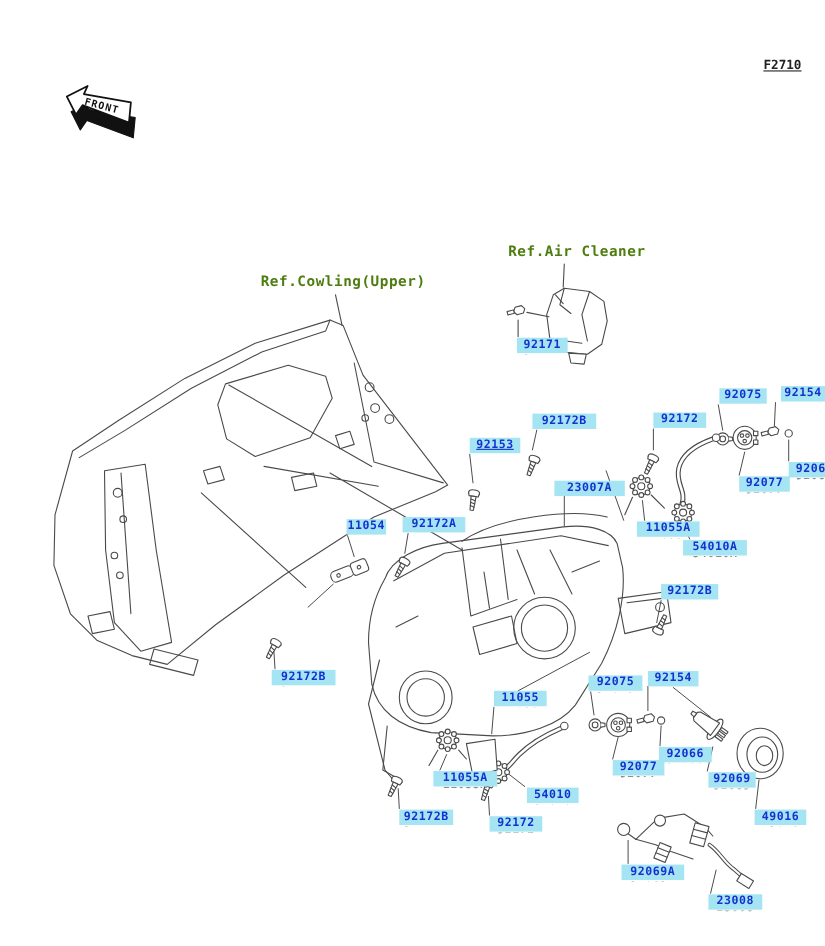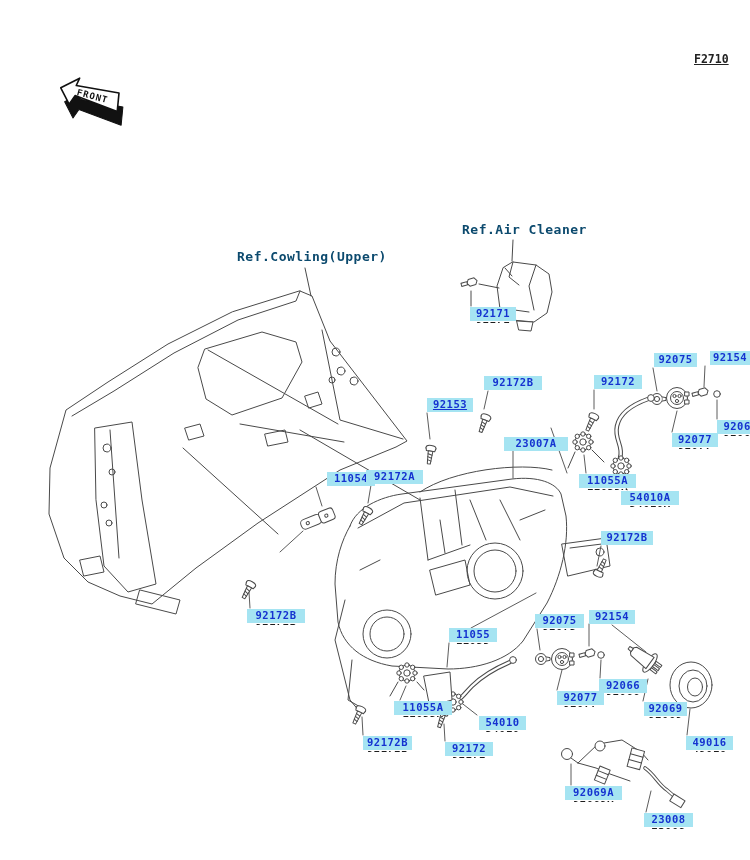--- a/index.html
+++ b/index.html
@@ -6,21 +6,21 @@
   #stage{position:relative;width:750px;height:860px;background:#ffffff;overflow:hidden;
          font-family:"DejaVu Sans Mono", monospace;}
   #art{position:absolute;left:0;top:0;z-index:1;}
   #labels-layer{position:absolute;left:0;top:0;width:750px;height:860px;z-index:2;margin-left:23px;}
   .part-label{position:absolute;height:14px;line-height:14px;text-align:center;
               background:#a5e4f2;color:#1532d0;font:bold 10.5px "DejaVu Sans Mono",monospace;
               letter-spacing:0.5px;cursor:pointer;}
   .remnant{position:absolute;height:4px;overflow:hidden;text-align:center;}
   .remnant span{display:block;margin-top:-9px;color:#1c1c1c;
                 font:bold 10.5px "DejaVu Sans Mono",monospace;letter-spacing:0.5px;}
-  .ref-text{position:absolute;color:#0c4a6e;font:bold 13px "DejaVu Sans Mono",monospace;
+  .ref-text{position:absolute;color:#4d7c0f;font:bold 13px "DejaVu Sans Mono",monospace;
             letter-spacing:0.5px;white-space:nowrap;padding-left:14px;}
   .fiche-code{position:absolute;color:#222;font:bold 11.5px "DejaVu Sans Mono",monospace;text-decoration:underline;}
 </style>
 </head>
 <body>
 
 <div id="stage">
 
   <svg id="art" width="750" height="860" viewBox="0 0 750 860" stroke="#4a4a4a" fill="none" stroke-width="1" stroke-linejoin="round" stroke-linecap="round">
 
@@ -305,21 +305,21 @@
       <div class="part-label" style="left: 687px; top: 351px; width: 40px;">92154</div>
       <div class="part-label" style="left: 694px; top: 420px; width: 47px;">92066</div>
       <div class="remnant" style="left: 695px; top: 435px; width: 45px;">
         <span>92066</span>
       </div>
       <div class="part-label" style="left: 649px; top: 433px; width: 46px;">92077</div>
       <div class="remnant" style="left: 650px; top: 448px; width: 44px;">
         <span>92077</span>
       </div>
       <div class="part-label" style="left: 481px; top: 437px; width: 64px;">23007A</div>
-      <div class="part-label" style="left: 304px; top: 472px; width: 48px;">11054</div>
+      <div class="part-label" style="left: 292px; top: 472px; width: 36px;">11054</div>
       <div class="part-label" style="left: 343px; top: 470px; width: 57px;">92172A</div>
       <div class="part-label" style="left: 556px; top: 474px; width: 57px;">11055A</div>
       <div class="remnant" style="left: 557px; top: 489px; width: 55px;">
         <span>11055A</span>
       </div>
       <div class="part-label" style="left: 598px; top: 491px; width: 58px;">54010A</div>
       <div class="remnant" style="left: 599px; top: 506px; width: 56px;">
         <span>54010A</span>
       </div>
       <div class="part-label" style="left: 578px; top: 531px; width: 52px;">92172B</div>

